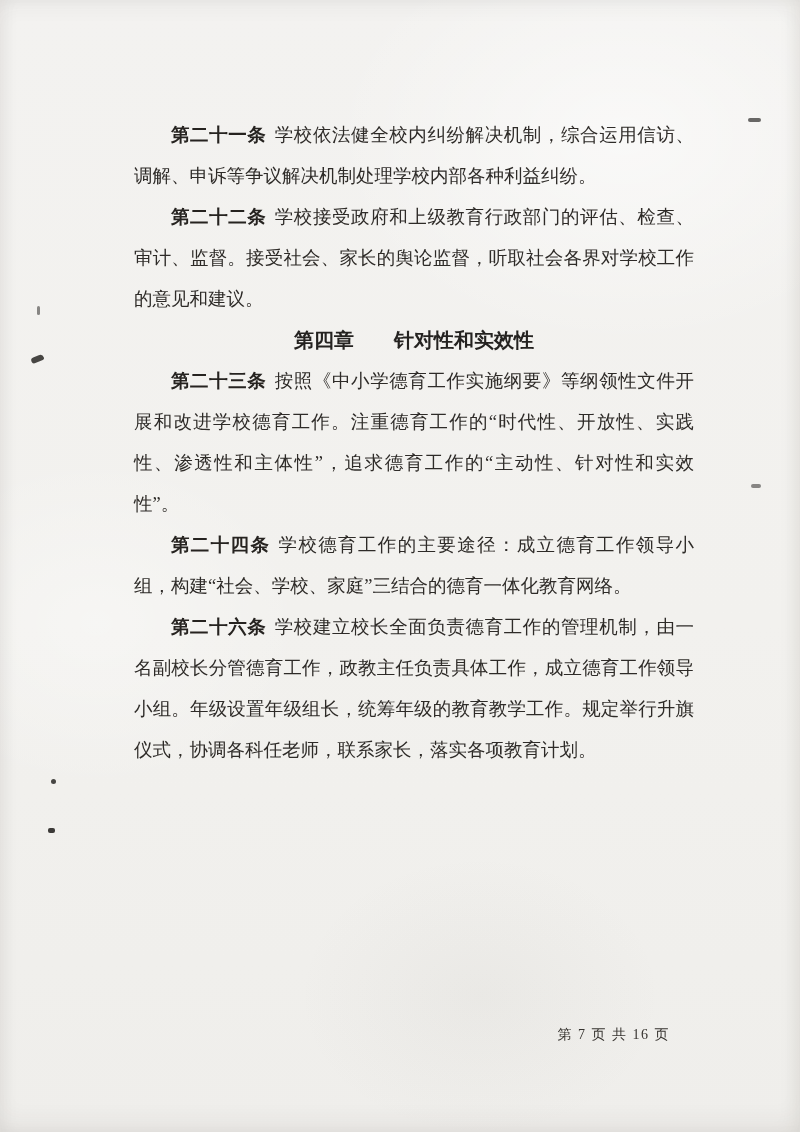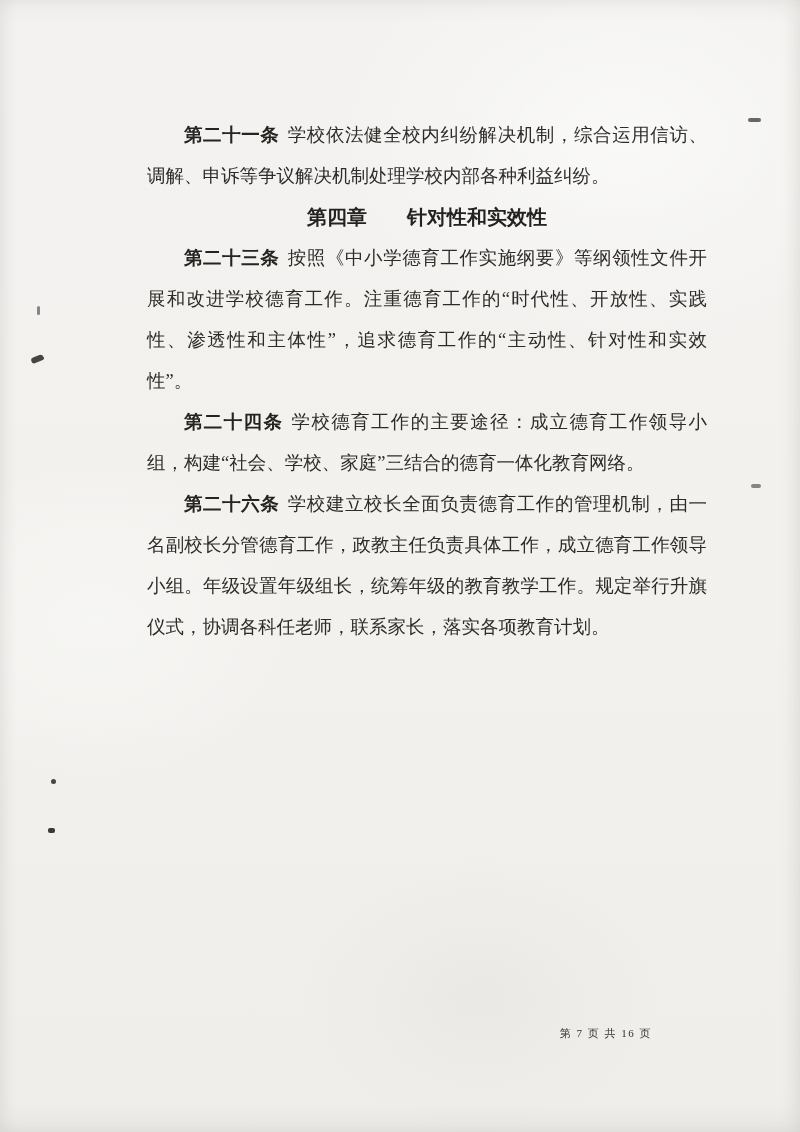--- a/index.html
+++ b/index.html
@@ -24,21 +24,21 @@
       linear-gradient(180deg, #f3f2f0 0%, #f2f1ee 55%, #efeeeb 100%);
     box-shadow:
       inset 0 10px 18px rgba(60,55,45,0.035),
       inset -10px 0 16px rgba(60,55,45,0.03),
       inset 10px 0 14px rgba(60,55,45,0.02),
       inset 0 -14px 20px rgba(60,55,45,0.045);
     overflow: hidden;
   }
   .content {
     position: absolute;
-    left: 147px;
+    left: 134px;
     top: 115px;
     width: 560px;
     font-size: 18.5px;
     line-height: 41px;
     color: #2e2b28;
     text-align: justify;
   }
   .para {
     margin: 0;
     text-indent: 2em;
@@ -58,22 +58,22 @@
     font-size: 20px;
     color: #242220;
   }
   .chap-num {
     margin-right: 2em;
     text-align: right;
   }
   .footer {
     position: absolute;
     top: 1026px;
-    right: 148px;
-    font-size: 11px;
+    right: 130px;
+    font-size: 14px;
     letter-spacing: 1.5px;
     color: #35322e;
   }
   .speck {
     position: absolute;
     display: block;
     background: #1c1a18;
     border-radius: 50%;
   }
   .s1 { left: 37px;  top: 306px; width: 3px;  height: 9px;  opacity: .5;  border-radius: 2px; }
@@ -86,20 +86,21 @@
 </head>
 <body>
 
 <div class="page">
 
   <div class="content">
 
     <p class="para"><b class="lead">第二十一条</b><span class="ptext">学校依法健全校内纠纷解决机制，综合运用信访、调解、申诉等争议解决机制处理学校内部各种利益纠纷。</span></p>
 
 
+    <p class="para"><b class="lead">第二十二条</b><span class="ptext">学校接受政府和上级教育行政部门的评估、检查、审计、监督。接受社会、家长的舆论监督，听取社会各界对学校工作的意见和建议。</span></p>
 
     <p class="chapter"><span class="chap-num">第四章</span><span class="chap-title">针对性和实效性</span></p>
 
     <p class="para"><b class="lead">第二十三条</b><span class="ptext">按照《中小学德育工作实施纲要》等纲领性文件开展和改进学校德育工作。注重德育工作的“时代性、开放性、实践性、渗透性和主体性”，追求德育工作的“主动性、针对性和实效性”。</span></p>
 
     <p class="para"><b class="lead">第二十四条</b><span class="ptext">学校德育工作的主要途径：成立德育工作领导小组，构建“社会、学校、家庭”三结合的德育一体化教育网络。</span></p>
 
 
     <p class="para"><b class="lead">第二十六条</b><span class="ptext">学校建立校长全面负责德育工作的管理机制，由一名副校长分管德育工作，政教主任负责具体工作，成立德育工作领导小组。年级设置年级组长，统筹年级的教育教学工作。规定举行升旗仪式，协调各科任老师，联系家长，落实各项教育计划。</span></p>
 

